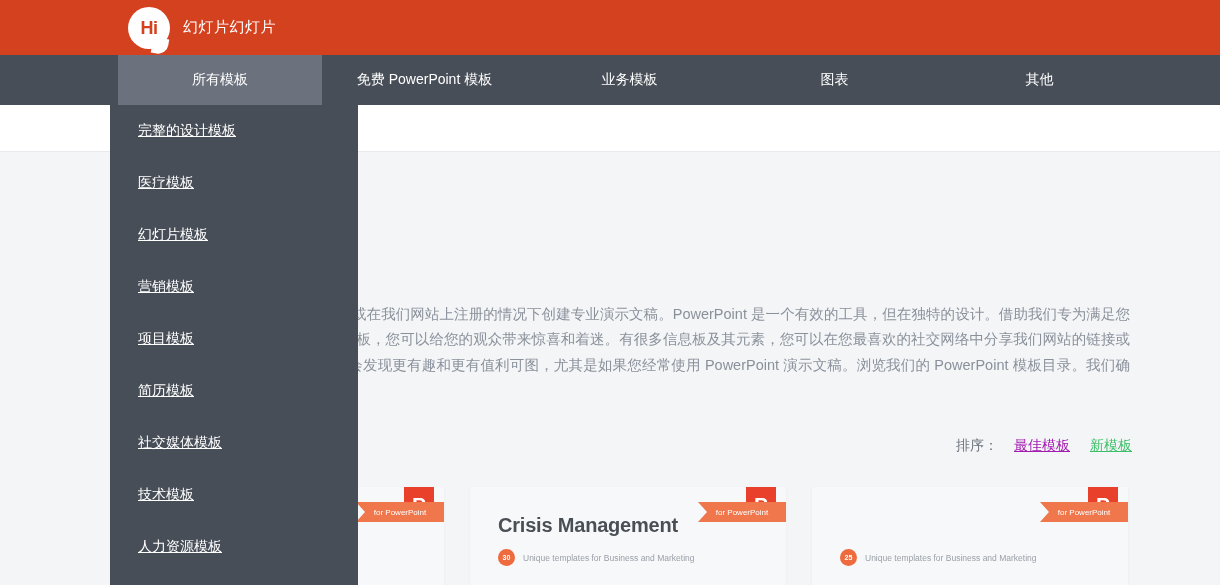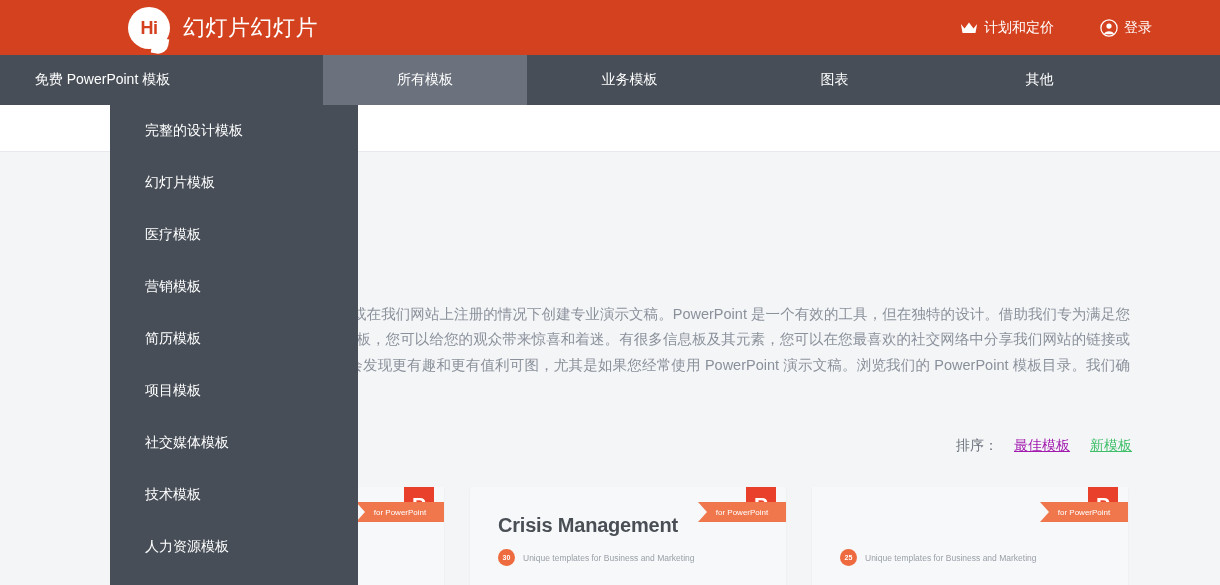--- a/index.html
+++ b/index.html
@@ -72,21 +72,21 @@
     color: #d4411f;
     font-size: 18px;
     font-weight: bold;
     letter-spacing: -0.5px;
     line-height: 1;
     text-align: right;
   }
   .brand-name {
     margin-left: 13px;
     color: #ffffff;
-    font-size: 22px;
+    font-size: 15px;
     letter-spacing: 0.5px;
     white-space: nowrap;
   }
   .header-right {
     position: absolute;
     right: 0; top: 0;
     height: 55px;
     display: flex;
     align-items: center;
   }
@@ -146,25 +146,26 @@
     top: 105px;
     width: 248px;
     height: 480px;
     background: #474e57;
     z-index: 25;
   }
   .dd-item {
     height: 52px;
     display: flex;
     align-items: center;
-    padding-left: 35px;
+    padding-left: 28px;
     box-sizing: border-box;
     color: #ffffff;
     font-size: 14px;
     white-space: nowrap;
+    text-decoration: underline;
   }
 
   
   .content {
     position: absolute;
     left: 0; top: 152px;
     width: 1220px;
     height: 433px;
     z-index: 5;
   }
@@ -327,61 +328,41 @@
       <div class="ppt-mark">P</div>
       <div class="ppt-ribbon">for PowerPoint</div>
 
     </div>
 
   </div>
 </div>
 
 <div class="navbar">
   <div class="nav-items">
+    <div class="nav-item active ni-all">所有模板</div>
     <div class="nav-item ni-free">免费 PowerPoint 模板</div>
-    <div class="nav-item active ni-all">所有模板</div>
     <div class="nav-item ni-business">业务模板</div>
     <div class="nav-item ni-chart">图表</div>
     <div class="nav-item ni-other">其他</div>
   </div>
 </div>
 
 <div class="dropdown">
   <div class="dd-item">完整的设计模板</div>
+  <div class="dd-item">医疗模板</div>
   <div class="dd-item">幻灯片模板</div>
-  <div class="dd-item">医疗模板</div>
   <div class="dd-item">营销模板</div>
+  <div class="dd-item">项目模板</div>
   <div class="dd-item">简历模板</div>
-  <div class="dd-item">项目模板</div>
   <div class="dd-item">社交媒体模板</div>
   <div class="dd-item">技术模板</div>
   <div class="dd-item">人力资源模板</div>
 </div>
 
 <div class="header">
   <div class="brand">
     <div class="logo-bubble">
       <span class="logo-text">Hi</span>
     </div>
     <span class="brand-name">幻灯片幻灯片</span>
   </div>
 
-  <div class="header-right">
-    <a class="header-link gap-plans">
-      <span class="crown-wrap">
-        <svg viewBox="0 0 20 15" width="18" height="14">
-          <path d="M1 3 L5 8 L10 1.5 L15 8 L19 3 L17.2 13 L2.8 13 Z" fill="#ffffff"></path>
-        </svg>
-      </span>
-      <span class="hl-label">计划和定价</span>
-    </a>
-    <a class="header-link gap-login">
-      <span class="user-wrap">
-        <svg viewBox="0 0 20 20" width="18" height="18">
-          <circle cx="10" cy="10" r="9" fill="none" stroke="#ffffff" stroke-width="1.4"></circle>
-          <circle cx="10" cy="7.8" r="2.9" fill="#ffffff"></circle>
-          <path d="M4.4 17 C5.2 12.6 14.8 12.6 15.6 17 Z" fill="#ffffff"></path>
-        </svg>
-      </span>
-      <span class="hl-label">登录</span>
-    </a>
-  </div>
 </div>
 
 </body></html>

